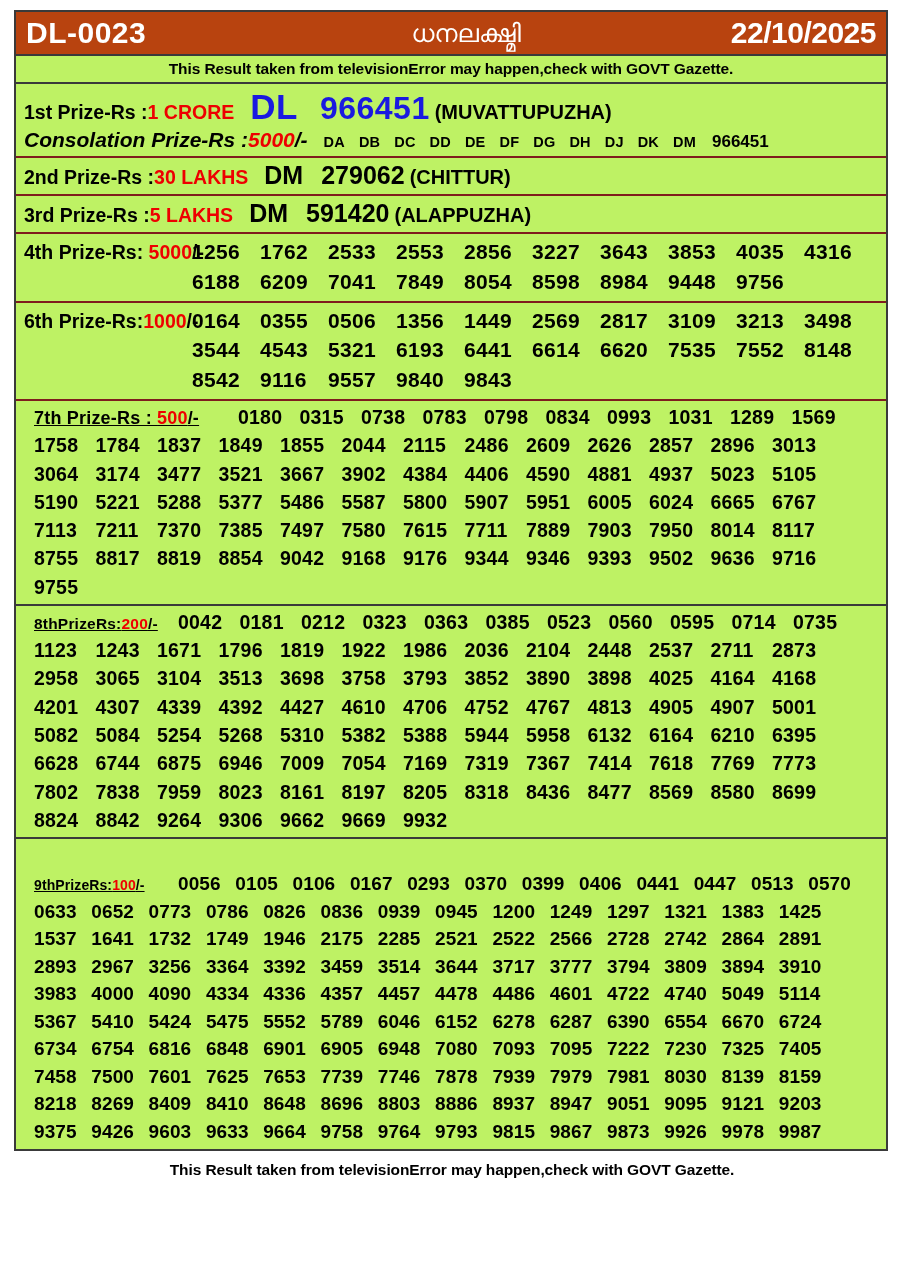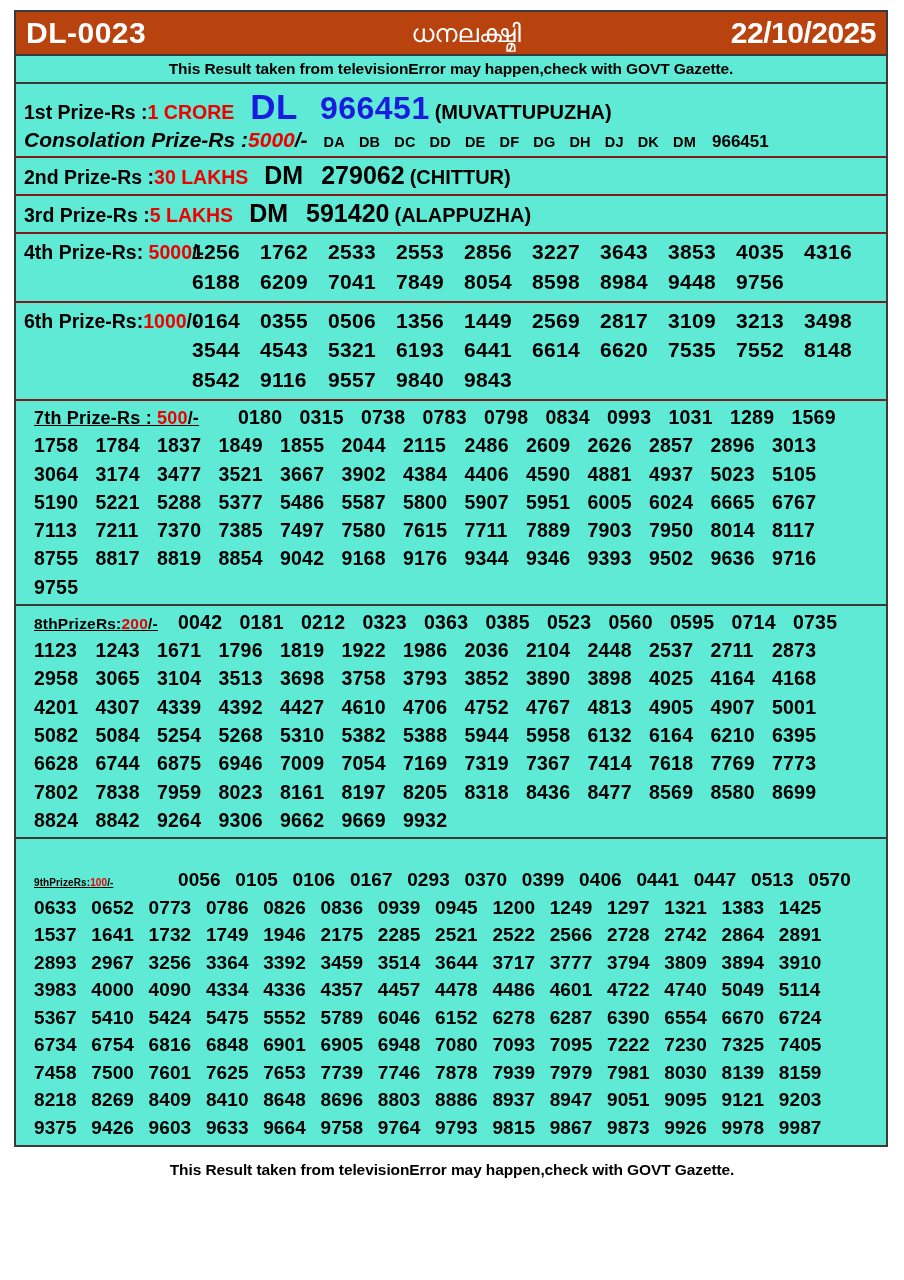--- a/index.html
+++ b/index.html
@@ -23,21 +23,21 @@
   }
 
   
   .result-card {
     position: absolute;
     left: 14px;
     top: 10px;
     width: 874px;
     border: 2px solid #3a3a3a;
     box-sizing: border-box;
-    background: #5eead4;
+    background: #bef264;
   }
 
   
   .title-bar {
     background: #b8430f;
     color: #ffffff;
     height: 44px;
     display: flex;
     align-items: center;
     padding: 0 10px;
@@ -202,21 +202,21 @@
   .g7 .lead { width: 204px; font-size: 18px; font-weight: bold; }
   .g7 .n { width: 61.5px; line-height: 1.45; }
 
   
   .g8 { font-size: 19.5px; letter-spacing: 0.2px; }
   .g8 .lead { width: 144px; font-size: 15.5px; font-weight: bold; }
   .g8 .n { width: 61.5px; line-height: 1.45; }
 
   
   .g9 { font-size: 19px; letter-spacing: 0.1px; }
-  .g9 .lead { width: 144px; font-size: 10px; font-weight: bold; margin-top: 36px; }
+  .g9 .lead { width: 144px; font-size: 14px; font-weight: bold; margin-top: 36px; }
   .g9 .n { width: 57.3px; line-height: 1.45; }
 
   
   .footer-note {
     position: absolute;
     left: 0;
     width: 904px;
     text-align: center;
     font-size: 15.5px;
     font-weight: bold;

